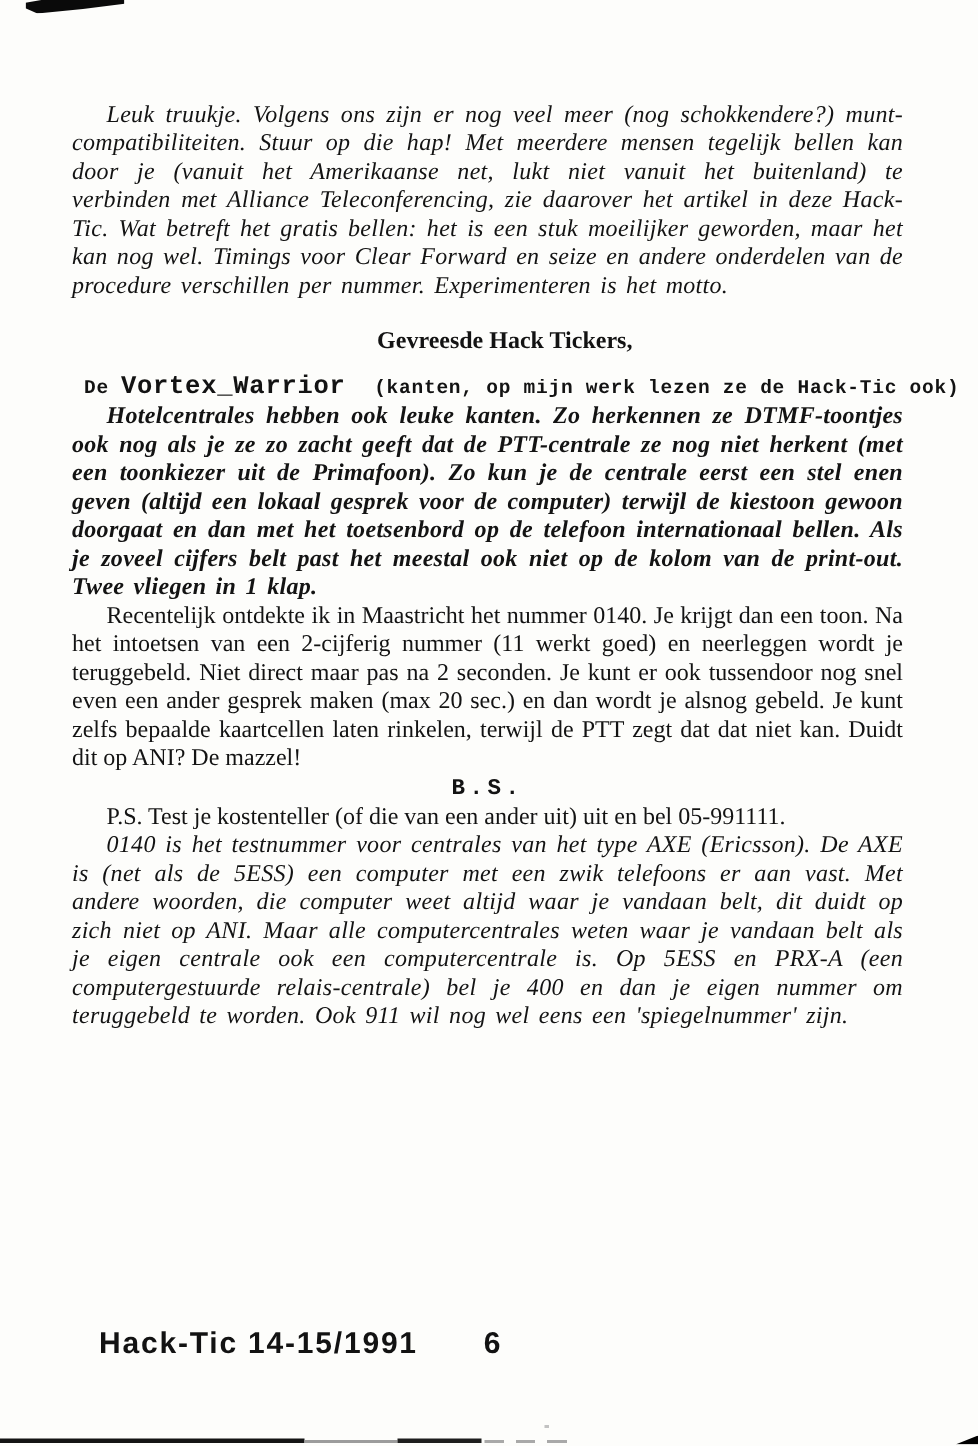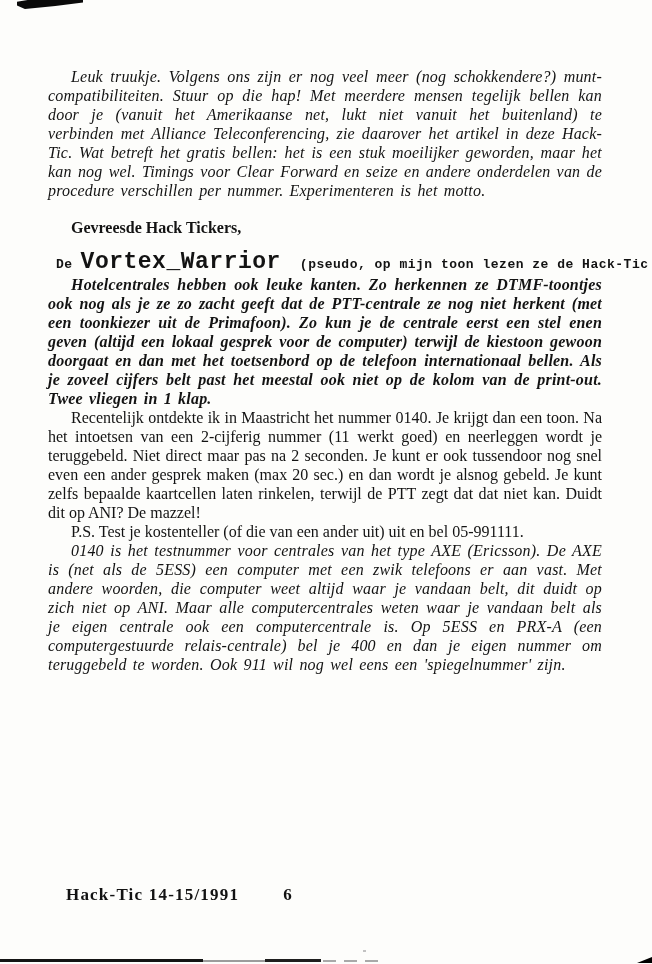--- a/index.html
+++ b/index.html
@@ -25,60 +25,61 @@
     font-style: italic;
     word-spacing: 2px;
     letter-spacing: 0.2px;
   }
   .salutation {
     margin: 0;
     padding-left: 23px;
     font-size: 16px;
     font-weight: bold;
     line-height: 19px;
+    text-align: center;
   }
   .mt-h1 { margin-top: 18px; }
   .mt-p2 { margin-top: 25px; }
   .mt-sig { margin-top: 12px; }
   .mt-r2 { margin-top: 13px; font-weight: bold; }
   .mt-h2 { margin-top: 18px; }
   .mt-p3 { margin-top: 15px; }
   .mt-bs { margin-top: 2px; }
   .mt-ps { margin-top: 14px; }
   .mt-r3 { margin-top: 13px; }
 
   .signature-line {
     font-family: "Liberation Mono", monospace;
     font-weight: bold;
     font-size: 13px;
     padding-left: 8px;
     white-space: nowrap;
     letter-spacing: 0.5px;
   }
   .signature-line .sig-name {
-    font-size: 23px;
+    font-size: 17px;
     margin: 0 19px 0 8px;
     letter-spacing: 0.5px;
   }
   .sig-centered {
     text-align: center;
     font-family: "Liberation Mono", monospace;
     font-weight: bold;
     font-size: 15px;
     letter-spacing: 3px;
     line-height: 18px;
   }
 
   .footer {
     position: absolute;
     left: 66px;
     top: 885px;
-    font-family: Liberation Serif, serif;
+    font-family: Liberation Sans, sans-serif;
     font-weight: bold;
-    font-size: 17px;
+    font-size: 20px;
     letter-spacing: 1.2px;
     color: #121212;
   }
   .footer .page-number { margin-left: 44px; }
 
   
   .smudge-top {
     position: absolute;
     top: 0; left: 17px;
     width: 66px; height: 9px;
@@ -109,28 +110,29 @@
   <div class="smudge-top"></div>
 
   <div class="content">
 
     <p class="para reply">Leuk truukje. Volgens ons zijn er nog veel meer (nog schokkendere?) munt-compatibiliteiten. Stuur op die hap! Met meerdere mensen tegelijk bellen kan door je (vanuit het Amerikaanse net, lukt niet vanuit het buitenland) te verbinden met Alliance Teleconferencing, zie daarover het artikel in deze Hack-Tic. Wat betreft het gratis bellen: het is een stuk moeilijker geworden, maar het kan nog wel. Timings voor Clear Forward en seize en andere onderdelen van de procedure verschillen per nummer. Experimenteren is het motto.</p>
 
     <p class="salutation mt-h1">Gevreesde Hack Tickers,</p>
 
 
     <div class="signature-line mt-sig">
-      <span class="sig-prefix">De</span><span class="sig-name">Vortex_Warrior</span><span class="sig-note">(pseudo, op mijn toon lezen ze de Hack-Tic ook)</span>
+      <span class="sig-prefix">De</span><span class="sig-name">Vortex_Warrior</span><span class="sig-note">(kanten, op mijn werk lezen ze de Hack-Tic ook)</span>
     </div>
 
     <p class="para reply mt-r2">Hotelcentrales hebben ook leuke kanten. Zo herkennen ze DTMF-toontjes ook nog als je ze zo zacht geeft dat de PTT-centrale ze nog niet herkent (met een toonkiezer uit de Primafoon). Zo kun je de centrale eerst een stel enen geven (altijd een lokaal gesprek voor de computer) terwijl de kiestoon gewoon doorgaat en dan met het toetsenbord op de telefoon internationaal bellen. Als je zoveel cijfers belt past het meestal ook niet op de kolom van de print-out. Twee vliegen in 1 klap.</p>
 
 
     <p class="para mt-p3">Recentelijk ontdekte ik in Maastricht het nummer 0140. Je krijgt dan een toon. Na het intoetsen van een 2-cijferig nummer (11 werkt goed) en neerleggen wordt je teruggebeld. Niet direct maar pas na 2 seconden. Je kunt er ook tussendoor nog snel even een ander gesprek maken (max 20 sec.) en dan wordt je alsnog gebeld. Je kunt zelfs bepaalde kaartcellen laten rinkelen, terwijl de PTT zegt dat dat niet kan. Duidt dit op ANI? De mazzel!</p>
 
+    <div class="sig-centered mt-bs">B.S.</div>
 
     <p class="para mt-ps">P.S. Test je kostenteller (of die van een ander uit) uit en bel 05-991111.</p>
 
     <p class="para reply mt-r3">0140 is het testnummer voor centrales van het type AXE (Ericsson). De AXE is (net als de 5ESS) een computer met een zwik telefoons er aan vast. Met andere woorden, die computer weet altijd waar je vandaan belt, dit duidt op zich niet op ANI. Maar alle computercentrales weten waar je vandaan belt als je eigen centrale ook een computercentrale is. Op 5ESS en PRX-A (een computergestuurde relais-centrale) bel je 400 en dan je eigen nummer om teruggebeld te worden. Ook 911 wil nog wel eens een 'spiegelnummer' zijn.</p>
 
   </div>
 
   <div class="footer">
     <span>Hack-Tic 14-15/1991</span><span class="page-number">6</span>
   </div>

